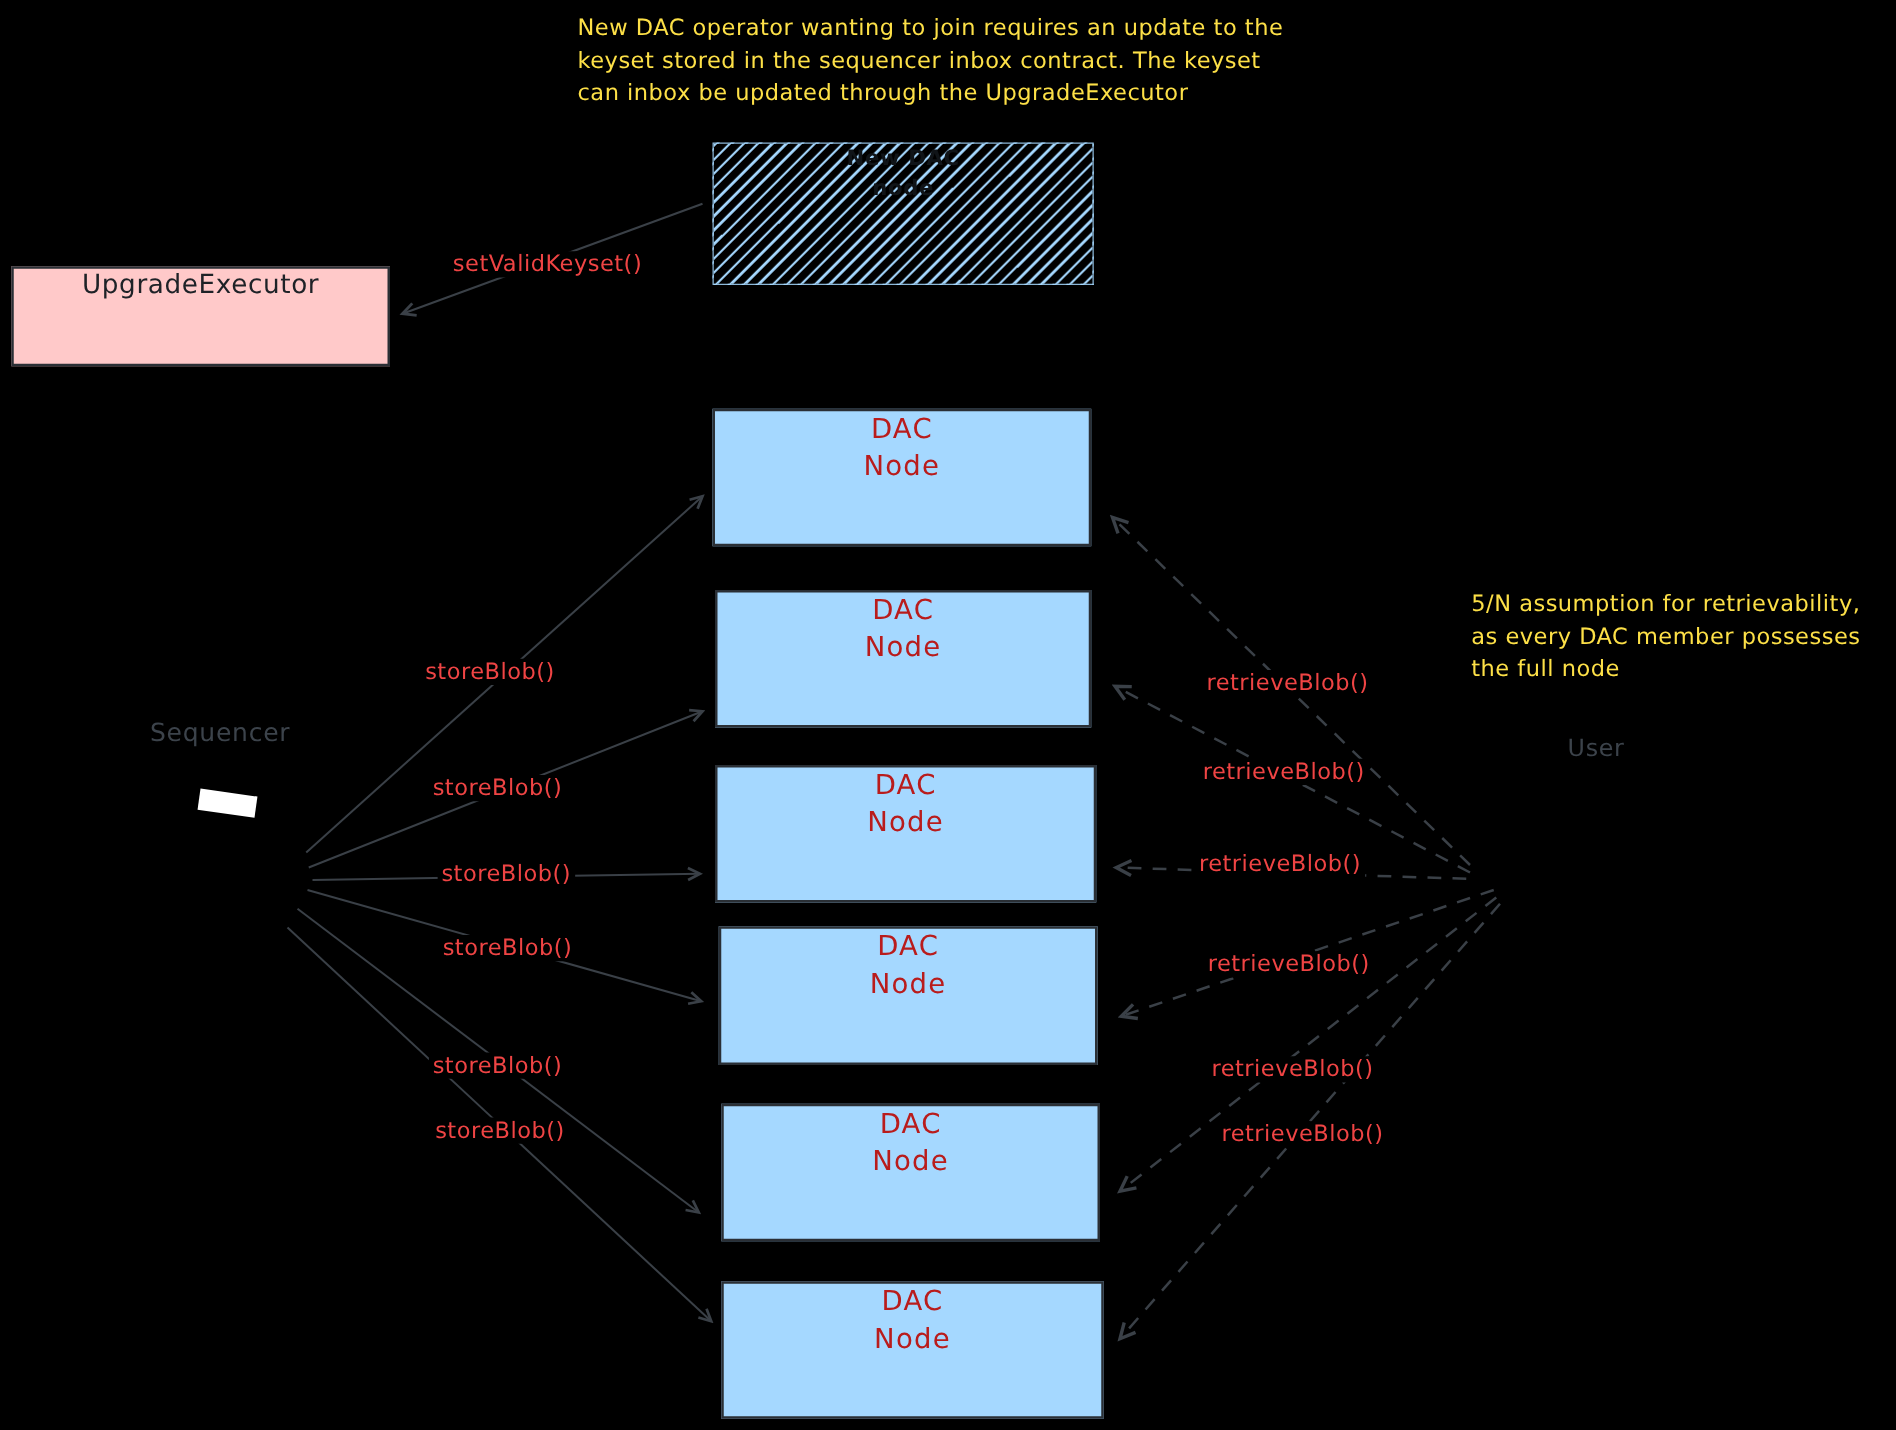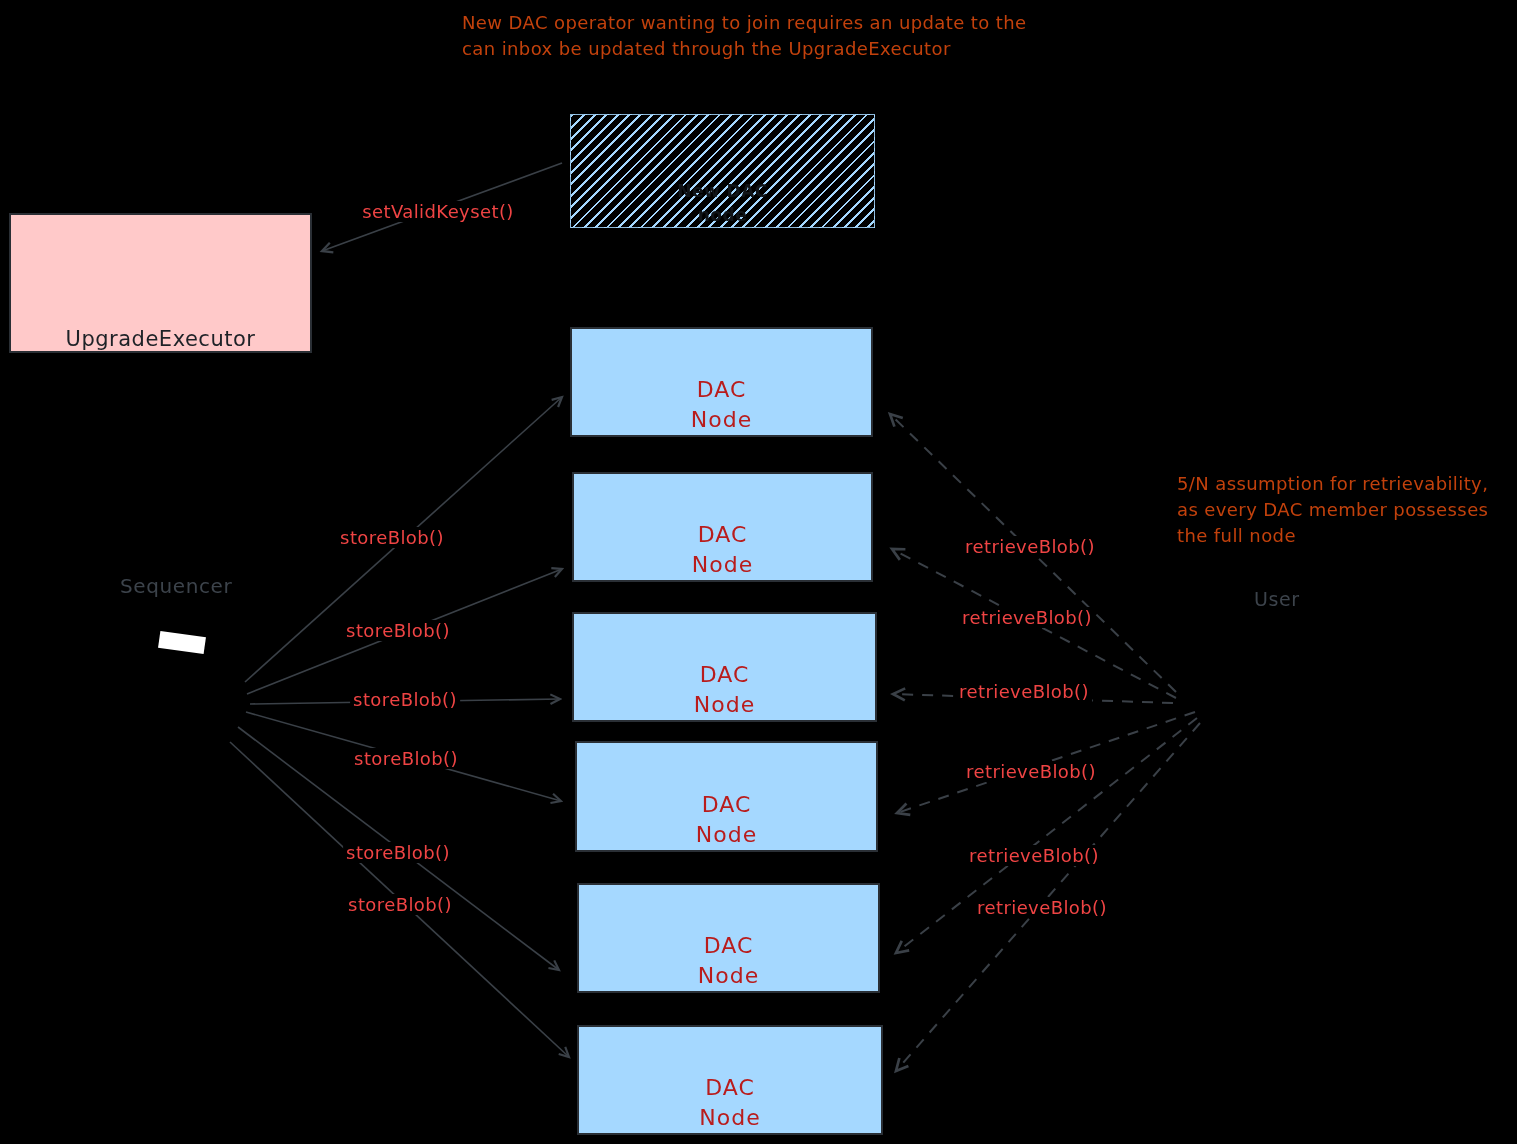--- a/index.html
+++ b/index.html
@@ -2,38 +2,38 @@
 <html><head>
 <meta charset="utf-8">
 <style>
   html,body{margin:0;padding:0;background:#000;}
   #canvas{
     position:relative;width:1517px;height:1144px;background:#000;overflow:hidden;
     font-family:"DejaVu Sans",sans-serif;
   }
   #arrows{position:absolute;left:0;top:0;width:1517px;height:1144px;}
   .box{
-    position:absolute;display:flex;flex-direction:column;align-items:center;justify-content:flex-end;
+    position:absolute;display:flex;flex-direction:column;align-items:center;justify-content:flex-start;
     text-align:center;box-sizing:border-box;
   }
   .dac{
     background:#a5d8ff;border:2px solid #2a2f35;color:#b91c1c;
     font-size:22px;line-height:30px;font-weight:500;letter-spacing:1px;
   }
   .pink{
     background:#ffc9c9;border:2px solid #2a2f35;color:#1e2227;
     font-size:21px;font-weight:500;letter-spacing:0.5px;
   }
   .hatched{
     background:repeating-linear-gradient(135deg,#a5d8ff 0px,#a5d8ff 2px,transparent 2px,transparent 8px);
     border:1px solid rgba(165,216,255,0.85);
     color:#101418;font-size:17px;line-height:24px;font-weight:600;letter-spacing:0.5px;
   }
   .note{
-    position:absolute;color:#c2410c;font-size:18px;line-height:26px;letter-spacing:0.4px;white-space:nowrap;
+    position:absolute;color:#fde047;font-size:18px;line-height:26px;letter-spacing:0.4px;white-space:nowrap;
   }
   .edge-label{
     position:absolute;color:#ef4444;font-size:18px;letter-spacing:0.4px;white-space:nowrap;
     transform:translateX(-50%);background:#000;padding:0 3px;
   }
   .plain-label{
     position:absolute;color:#3c434b;font-size:20px;letter-spacing:0.6px;white-space:nowrap;
   }
   #sequencer-shape{
     position:absolute;left:159px;top:634px;width:46px;height:17px;background:#ffffff;
@@ -64,31 +64,32 @@
     <path d="M1176,692 L890,414" stroke="#3a4047" stroke-width="2" stroke-dasharray="11 9" fill="none" marker-end="url(#ah)"></path>
     <path d="M1176,698 L892,549" stroke="#3a4047" stroke-width="2" stroke-dasharray="11 9" fill="none" marker-end="url(#ah)"></path>
     <path d="M1173,703 L893,694" stroke="#3a4047" stroke-width="2" stroke-dasharray="11 9" fill="none" marker-end="url(#ah)"></path>
     <path d="M1195,712 L897,813" stroke="#3a4047" stroke-width="2" stroke-dasharray="11 9" fill="none" marker-end="url(#ah)"></path>
     <path d="M1197,718 L896,953" stroke="#3a4047" stroke-width="2" stroke-dasharray="11 9" fill="none" marker-end="url(#ah)"></path>
     <path d="M1200,723 L896,1071" stroke="#3a4047" stroke-width="2" stroke-dasharray="11 9" fill="none" marker-end="url(#ah)"></path>
   </svg>
 
   <div class="note" style="left:462px;top:10px">
     <div>New DAC operator wanting to join requires an update to the</div>
+    <div>keyset stored in the sequencer inbox contract. The keyset</div>
     <div>can inbox be updated through the UpgradeExecutor</div>
   </div>
 
   <div class="box hatched" style="left:570px;top:114px;width:305px;height:114px">
     <div>New DAC</div>
     <div>node</div>
   </div>
 
   <div class="edge-label" style="left:438px;top:201px">setValidKeyset()</div>
 
-  <div class="box pink" style="left:9px;top:213px;width:303px;height:140px">
+  <div class="box pink" style="left:9px;top:213px;width:303px;height:80px">
     <div>UpgradeExecutor</div>
   </div>
 
   <div class="plain-label" style="left:120px;top:574px">Sequencer</div>
   <div id="sequencer-shape"></div>
 
 
   <div class="note" style="left:1177px;top:471px">
     <div>5/N assumption for retrievability,</div>
     <div>as every DAC member possesses</div>

